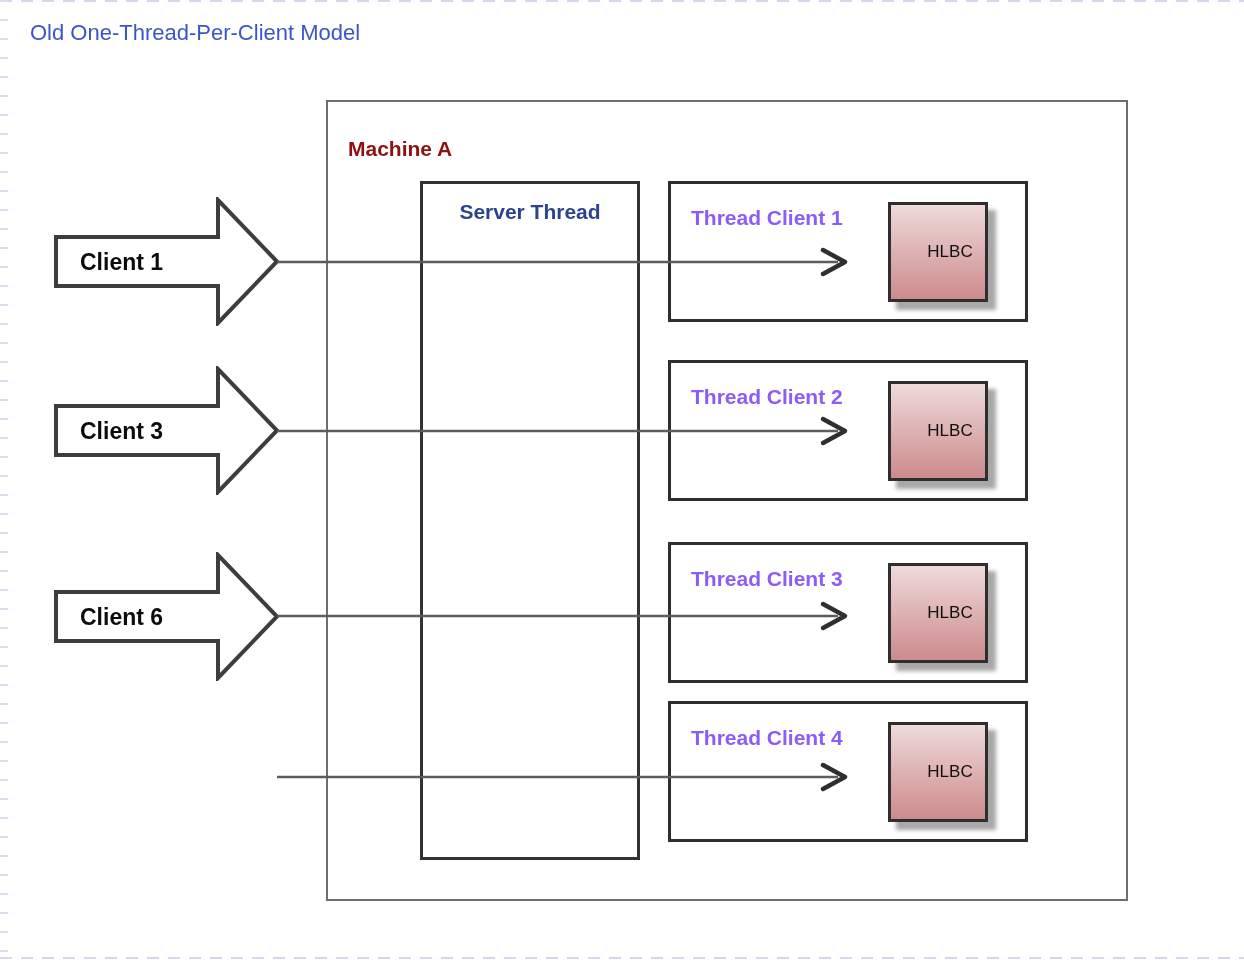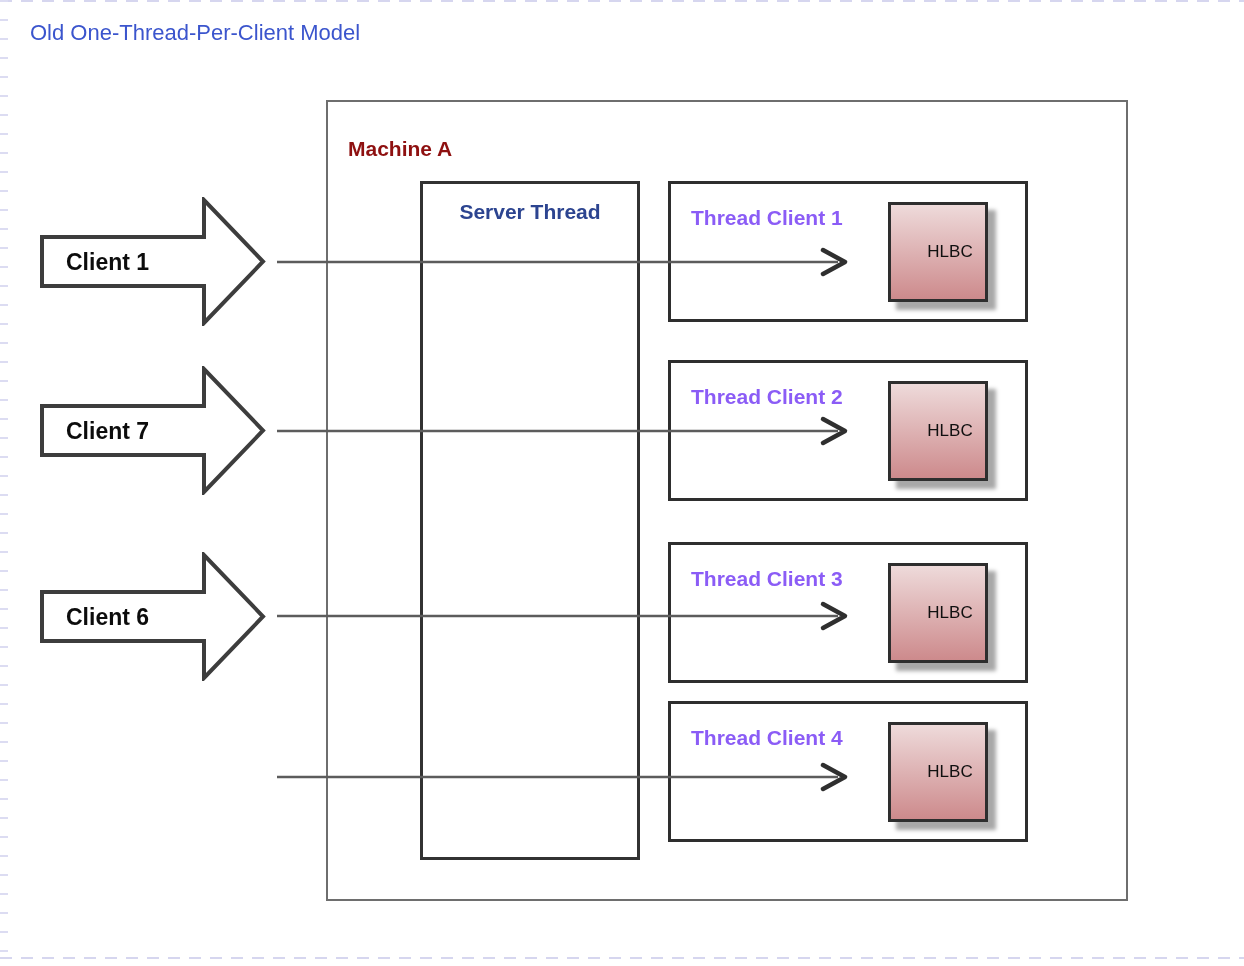--- a/index.html
+++ b/index.html
@@ -68,21 +68,21 @@
     position: absolute; left: 217px; top: 18px;
     width: 100px; height: 100px;
     border: 3px solid #2e2e2e;
     background: linear-gradient(180deg, #eedada 0%, #cd8a8c 100%);
     box-shadow: 8px 8px 4px #a8a8a8;
     display: flex; align-items: center; justify-content: center; padding-left: 24px;
   }
   .hlbc-label { font-size: 17px; color: #101010; }
 
   .client {
-    position: absolute; width: 227px; height: 129px; left: 39px;
+    position: absolute; width: 227px; height: 129px; left: 53px;
   }
   .client-1 { top: 197px; }
   .client-2 { top: 366px; }
   .client-3 { top: 552px; }
   .client-4 { top: 712px; }
   .client svg { position: absolute; left: 0; top: 0; display: block; }
   .client-label {
     position: absolute; left: 27px; top: 50%; transform: translateY(-50%);
     font-size: 23px; font-weight: bold; color: #0c0c0c; white-space: nowrap;
   }
@@ -139,21 +139,21 @@
   <div class="client client-1">
     <svg width="227" height="129" viewBox="0 0 227 129">
       <polygon points="3,40 165,40 165,3 224,64.5 165,126 165,89 3,89" fill="#ffffff" stroke="#3d3d3d" stroke-width="4" stroke-linejoin="miter"></polygon>
     </svg>
     <span class="client-label">Client 1</span>
   </div>
   <div class="client client-2">
     <svg width="227" height="129" viewBox="0 0 227 129">
       <polygon points="3,40 165,40 165,3 224,64.5 165,126 165,89 3,89" fill="#ffffff" stroke="#3d3d3d" stroke-width="4" stroke-linejoin="miter"></polygon>
     </svg>
-    <span class="client-label">Client 7</span>
+    <span class="client-label">Client 3</span>
   </div>
   <div class="client client-3">
     <svg width="227" height="129" viewBox="0 0 227 129">
       <polygon points="3,40 165,40 165,3 224,64.5 165,126 165,89 3,89" fill="#ffffff" stroke="#3d3d3d" stroke-width="4" stroke-linejoin="miter"></polygon>
     </svg>
     <span class="client-label">Client 6</span>
   </div>
 
   <svg class="connector-layer" width="1244" height="966" viewBox="0 0 1244 966">
     <g stroke="#5c5c5c" stroke-width="2.5">

